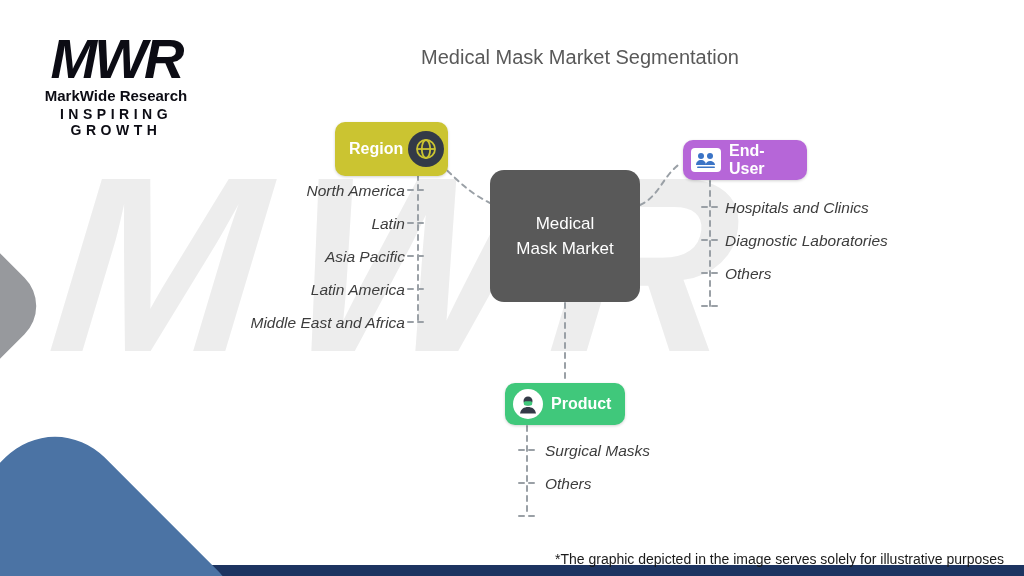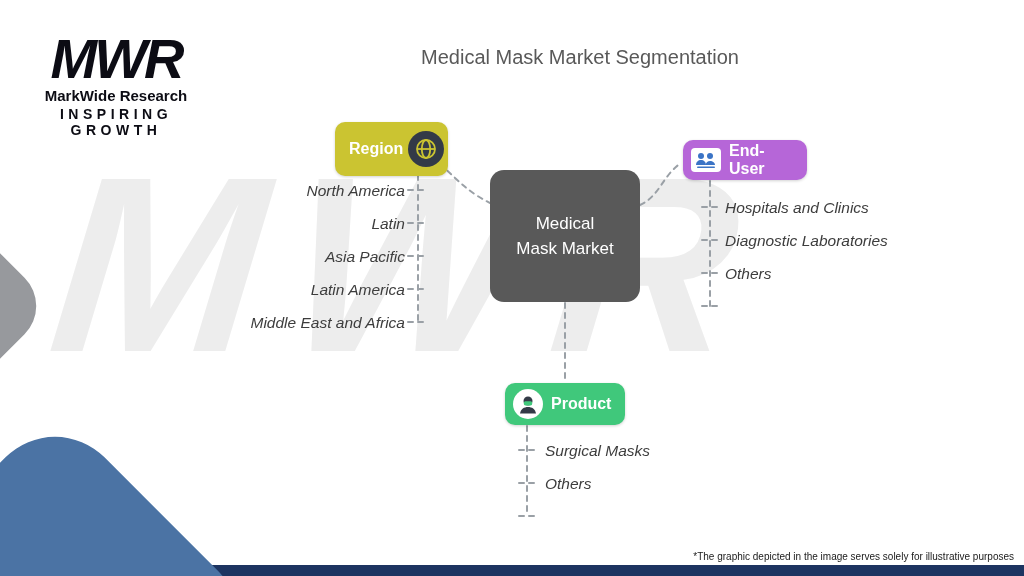--- a/index.html
+++ b/index.html
@@ -54,21 +54,21 @@
   
   .list { position:absolute; font-size:15.5px; color:#3d3d3d; z-index:2;font-style:italic; }
   .list .li { height:33px; display:flex; align-items:center; }
   .region-list { left:100px; top:174px; width:305px; }
   .region-list .li { justify-content:flex-end; }
   .enduser-list { left:725px; top:191px; width:270px; }
   .product-list { left:545px; top:434px; width:220px; }
 
   
   .source { position:absolute; left:400px; top:543px; font-size:12px; font-weight:700; color:#000000; z-index:2; }
-  .disclaimer { position:absolute; right:10px; top:551px; font-size:10px; color:#1a1a1a; z-index:2; }
+  .disclaimer { position:absolute; right:20px; top:551px; font-size:14px; color:#1a1a1a; z-index:2; }
 </style>
 </head>
 <body>
 
 <div class="canvas">
 
   <div class="watermark">MWR</div>
   <div class="bottom-bar"></div>
   <div class="shape-gray"></div>
   <div class="shape-navy"></div>

